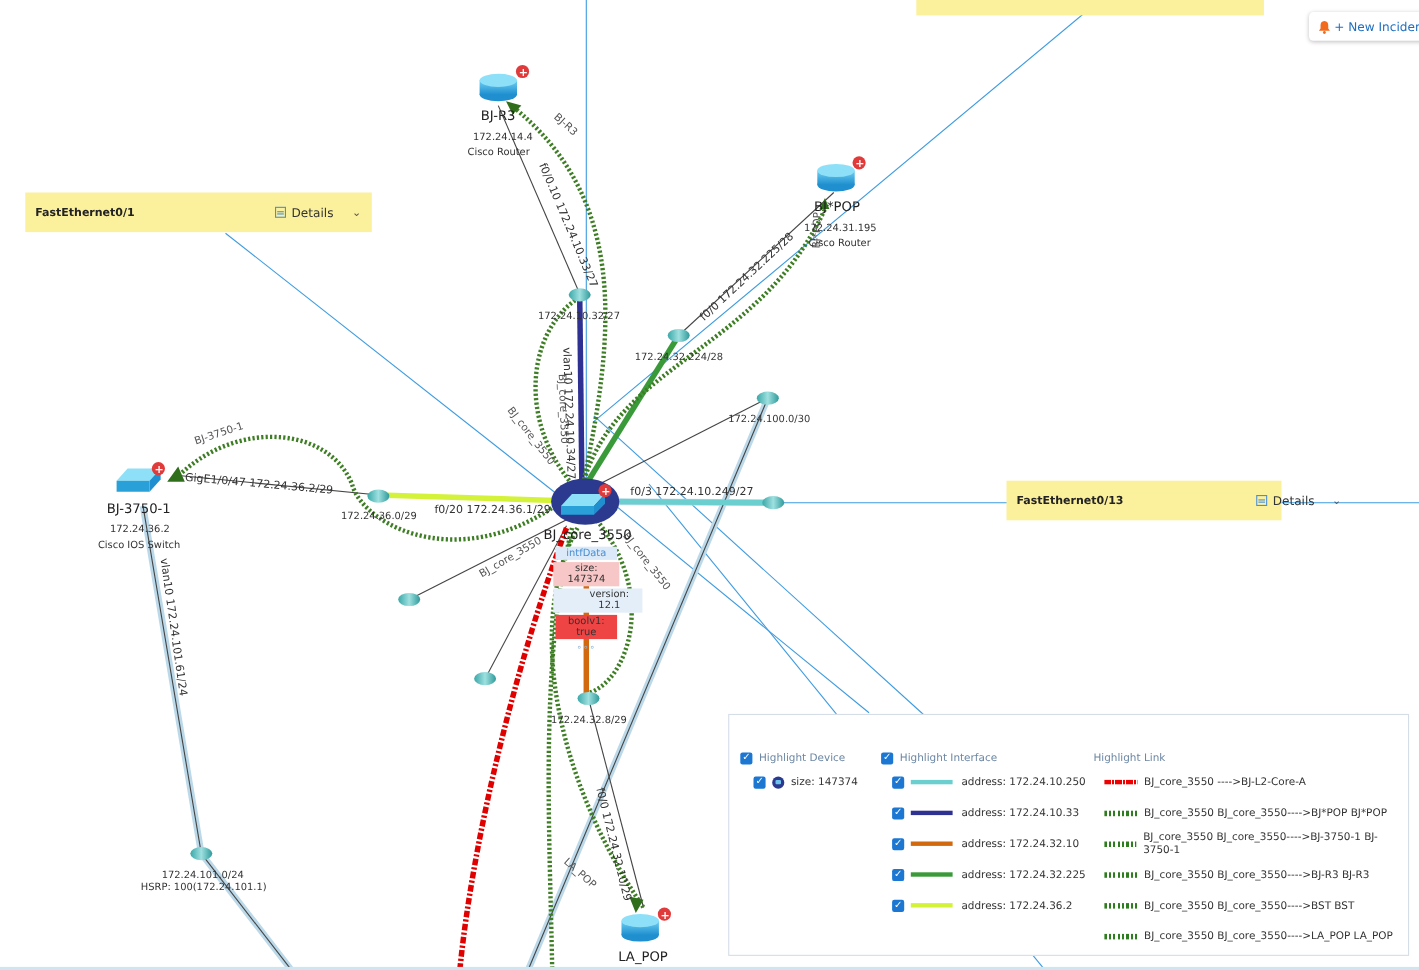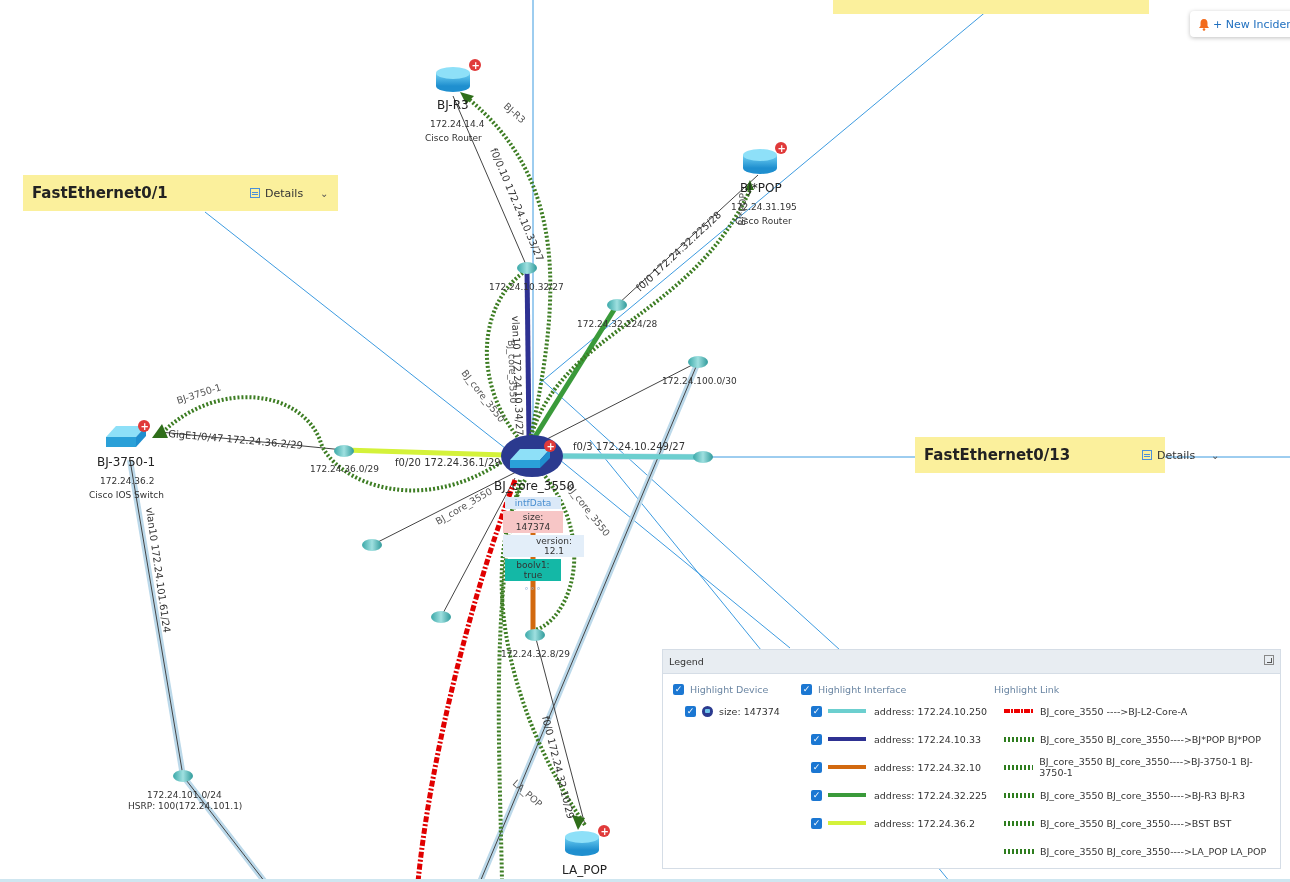--- a/index.html
+++ b/index.html
@@ -4,36 +4,36 @@
 <style>
   html, body { margin:0; padding:0; }
   body { width:1290px; height:882px; position:relative; overflow:hidden; background:#ffffff; font-family:"Liberation Sans", sans-serif; }
   #topo { position:absolute; left:0; top:0; width:1290px; height:882px; }
   .lbl { font-family:"DejaVu Sans", sans-serif; font-size:10px; fill:#333; }
   .lbl-sm { font-family:"DejaVu Sans", sans-serif; font-size:9px; fill:#333; }
   .lbl-name { font-family:"DejaVu Sans", sans-serif; font-size:12px; fill:#222; }
   .lbl-link { font-family:"DejaVu Sans", sans-serif; font-size:9.5px; fill:#555; }
 
   .tip { position:absolute; background:#fbf09c; display:flex; align-items:center; font-size:11px; color:#222; }
-  .tip .title { font-weight:bold; font-family:"DejaVu Sans", sans-serif; font-size:15px; }
+  .tip .title { font-weight:bold; font-family:"DejaVu Sans", sans-serif; font-size:10px; }
   .tip .details { display:flex; align-items:center; color:#333; font-family:"DejaVu Sans", sans-serif; font-size:11px; }
   .tip .details .ico { width:10px; height:10px; border:1px solid #4a90d9; margin-right:5px; position:relative; box-sizing:border-box; }
   .tip .details .ico:before { content:""; position:absolute; left:1px; right:1px; top:3px; height:1px; background:#4a90d9; }
   .tip .details .ico:after { content:""; position:absolute; left:1px; right:1px; top:5px; height:1px; background:#4a90d9; }
   .tip .chev { color:#555; font-size:10px; position:absolute; }
 
   .new-incident { position:absolute; left:1190px; top:11px; height:26px; width:110px; background:#fff; border-radius:4px; box-shadow:0 1px 4px rgba(0,0,0,0.25); display:flex; align-items:center; padding-left:8px; box-sizing:border-box; font-family:"DejaVu Sans", sans-serif; font-size:11px; color:#1f6fbf; }
   .bell { width:12px; height:13px; margin-right:3px; }
 
   .devinfo { position:absolute; left:503px; top:497px; width:60px; font-family:"DejaVu Sans", sans-serif; font-size:9px; text-align:center; }
   .devinfo div { margin:0 auto 2px auto; padding:1px 2px; }
   .devinfo .hdr { color:#4a8fd0; background:#dbe9f8; width:52px; }
   .devinfo .size { background:#f7c6c6; color:#333; width:56px; }
   .devinfo .ver { background:#e3eef9; color:#333; width:56px;padding-left:23px; }
-  .devinfo .bool { background:#14b8a6; color:#333; width:52px; }
+  .devinfo .bool { background:#ef4444; color:#333; width:52px; }
   .devinfo .more { color:#8fb3da; font-size:8px; letter-spacing:1px; }
 
   .legend { position:absolute; left:662px; top:649px; width:619px; height:220px; background:#fff; border:1px solid #d5dde6; box-sizing:border-box; font-family:"DejaVu Sans", sans-serif; }
   .legend .lhead { height:23px; background:#e8edf2; border-bottom:1px solid #d5dde6; display:flex; align-items:center; padding-left:6px; font-size:9.5px; color:#333; position:relative; }
   .legend .expand { position:absolute; right:6px; top:5px; width:10px; height:10px; border:1px solid #888; box-sizing:border-box; }
   .legend .expand:after { content:""; position:absolute; right:1px; bottom:1px; width:4px; height:4px; border-right:1px solid #555; border-bottom:1px solid #555; }
   .lcol { position:absolute; top:32px; }
   .lcol .chead { display:flex; align-items:center; font-size:9.5px; color:#6b86a3; height:14px; }
   .cb { width:11px; height:11px; background:#1b77d2; border-radius:2px; display:inline-flex; align-items:center; justify-content:center; margin-right:6px; color:#fff; font-size:9px; line-height:11px; flex-shrink:0; }
   .lrow { display:flex; align-items:center; font-size:9.5px; color:#333; height:14px; position:absolute; }
@@ -245,24 +245,20 @@
 
 <div class="new-incident">
   <svg class="bell" viewBox="0 0 12 13">
       <path d="M6 1 C3.5 1 2.5 3 2.5 5 L2.5 8 L1 10 L11 10 L9.5 8 L9.5 5 C9.5 3 8.5 1 6 1 Z" fill="#f26a1b"></path>
       <circle cx="6" cy="11.5" r="1.3" fill="#f26a1b"></circle>
     </svg>
   <span>+ New Incident</span>
 </div>
 
 <div class="legend">
-  <div class="lhead">
-    <span>Legend</span>
-    <span class="expand"></span>
-  </div>
 
   <div class="lcol" style="left:10px;">
     <div class="chead">
         <span class="cb">✓</span>
         <span>Highlight Device</span>
       </div>
   </div>
   <div class="lrow" style="left:22px; top:54px;">
     <span class="cb">✓</span>
     <span class="dev-ico"></span>

